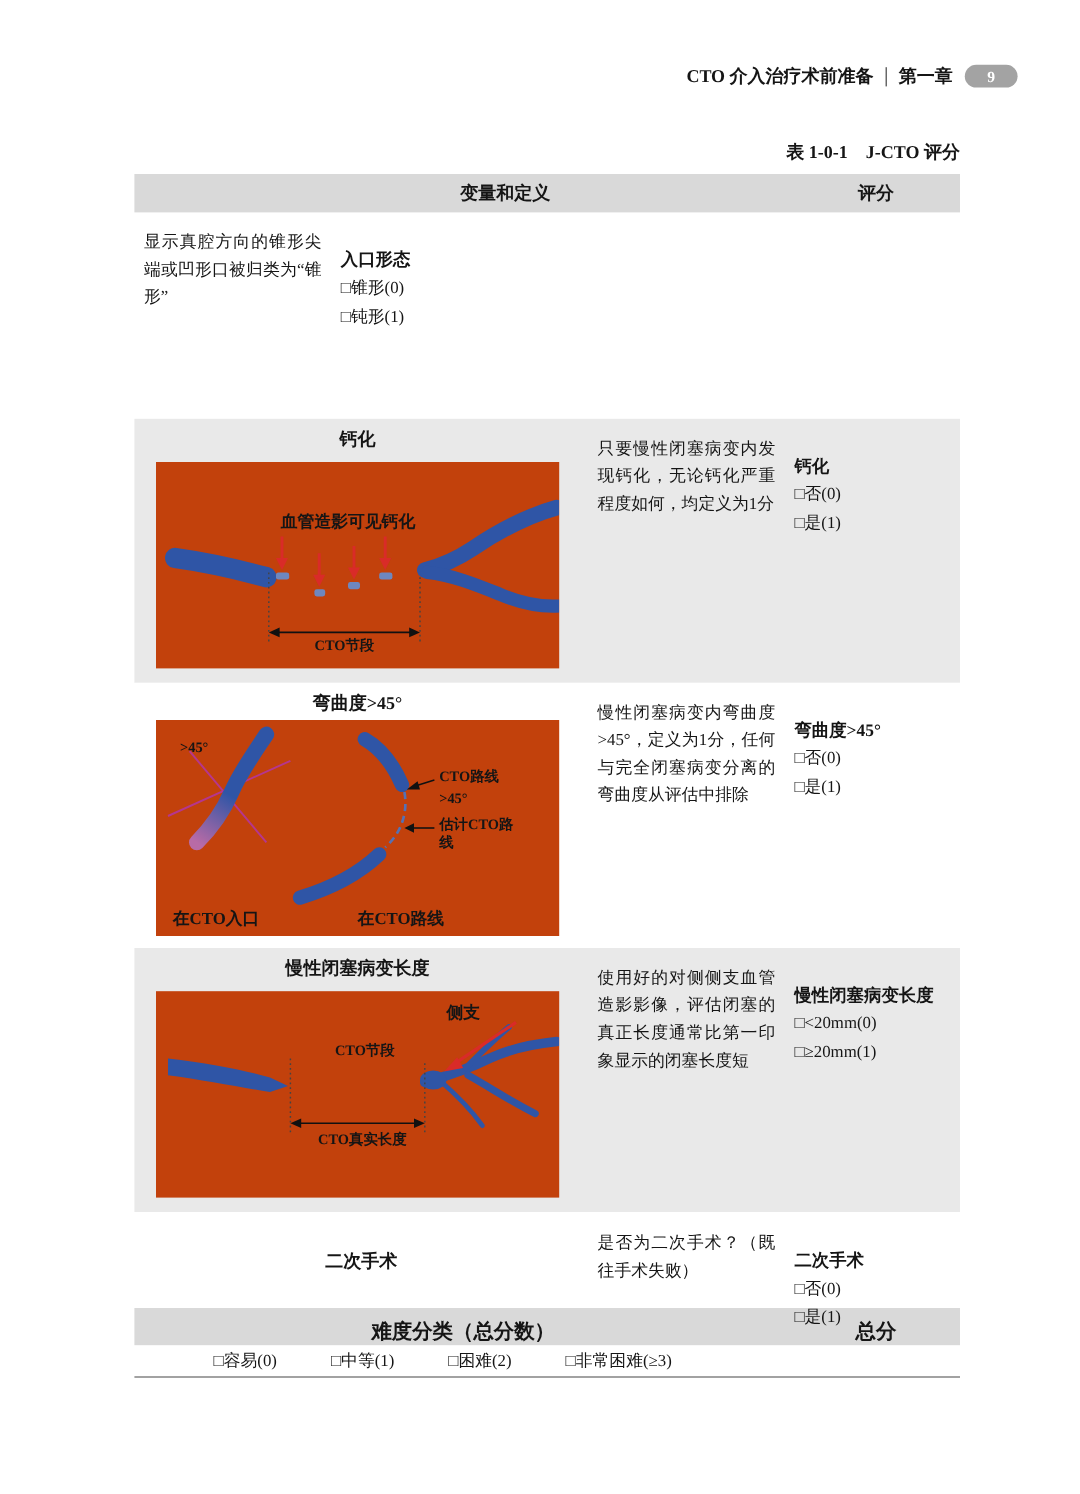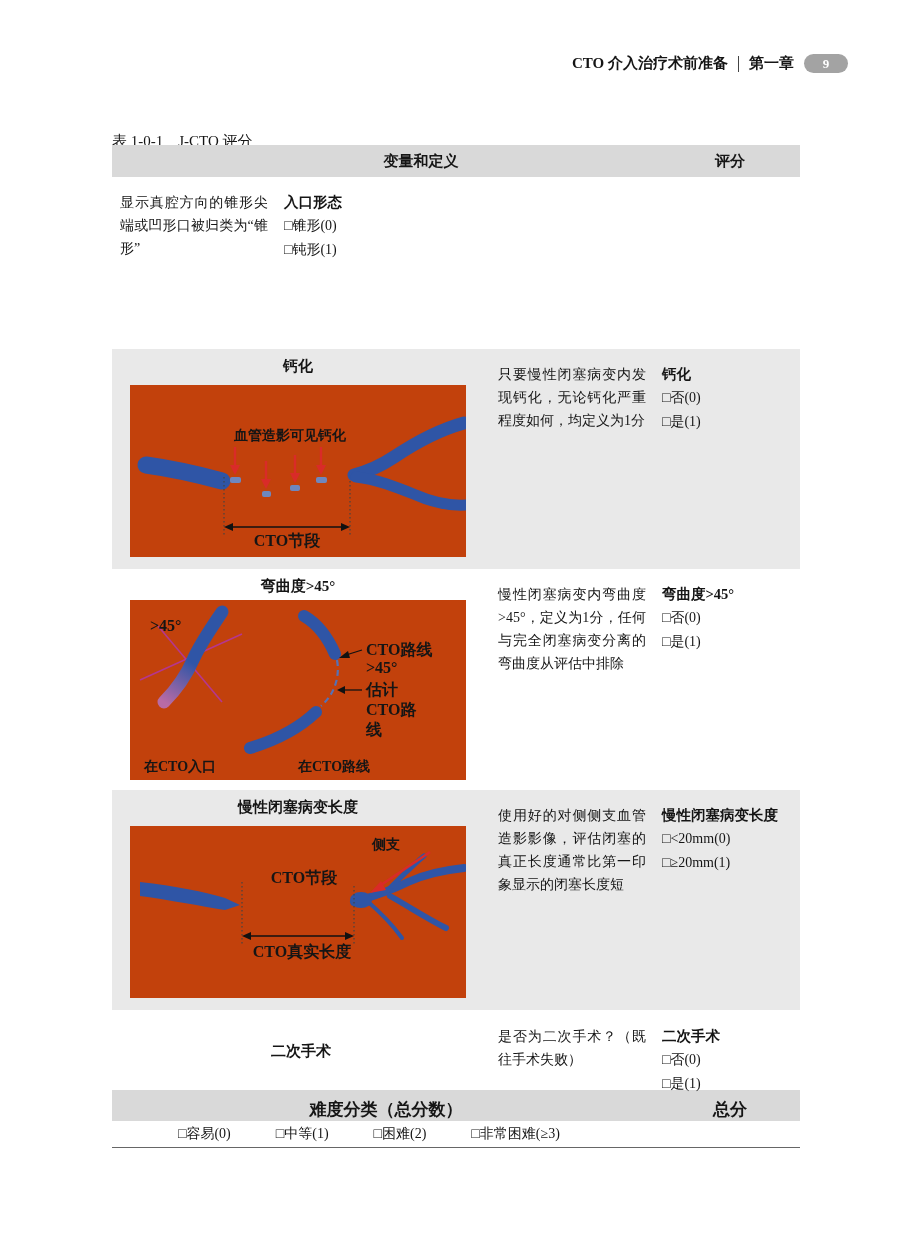--- a/index.html
+++ b/index.html
@@ -7,41 +7,41 @@
         font-family:"Liberation Serif","DejaVu Serif",serif;color:#151515;padding-left:40px;}
 
   
   .running-head{position:absolute;top:54px;right:92px;display:flex;align-items:center;gap:10px;
       font-size:15px;font-weight:bold;}
   .rh-divider{width:1px;height:16px;background:#444;}
   .page-badge{min-width:44px;height:19px;background:#a3a3a3;border-radius:10px;color:#fff;
       display:flex;align-items:center;justify-content:center;font-size:13px;font-weight:bold;}
 
   
-  .table-title{position:absolute;top:132px;left:112px;width:688px;text-align:left;
-      font-size:15px;font-weight:normal;}
+  .table-title{position:absolute;top:118px;left:112px;width:688px;text-align:right;
+      font-size:15px;font-weight:bold;}
 
   
   .jcto-table{position:absolute;top:145px;left:112px;width:688px;}
   .thead{display:flex;background:#d9d9d9;height:32px;align-items:center;font-weight:bold;font-size:15px;}
   .thead .c1{width:548px;text-align:center;padding-left:70px;box-sizing:border-box;}
   .thead .c2{width:140px;text-align:center;}
 
   .trow{display:flex;position:relative;}
   .trow.gray{background:#e9e9e9;}
   .col-ill{width:378px;position:relative;}
   .col-desc{width:170px;box-sizing:border-box;padding:14px 14px 0 8px;font-size:14px;
       line-height:1.65;text-align:justify;}
-  .col-score{width:140px;box-sizing:border-box;padding:14px 4px 0 2px;font-size:14px;}
+  .col-score{width:140px;box-sizing:border-box;padding:14px 4px 0 2px;font-size:14px;margin-top:15px;}
   .score-title{font-weight:bold;font-size:14.5px;line-height:1.6;}
   .score-opt{line-height:1.72;}
 
   .lbl{position:absolute;font-weight:bold;font-size:15px;text-align:center;}
   .illbox{position:absolute;background:#c2410c;overflow:hidden;}
-  .ann{position:absolute;font-weight:bold;font-size:16px;line-height:1.25;}
+  .ann{position:absolute;font-weight:bold;font-size:12px;line-height:1.25;}
 
   
   .row1{height:172px;}
   .row1 .lbl-tapered{top:12px;left:18px;width:195px;}
   .row1 .lbl-blunt{top:12px;left:233px;width:120px;}
   .box-tapered{top:32px;left:18px;width:195px;height:126px;}
   .box-blunt{top:32px;left:233px;width:120px;height:126px;}
 
   
   .row2{height:220px;}

